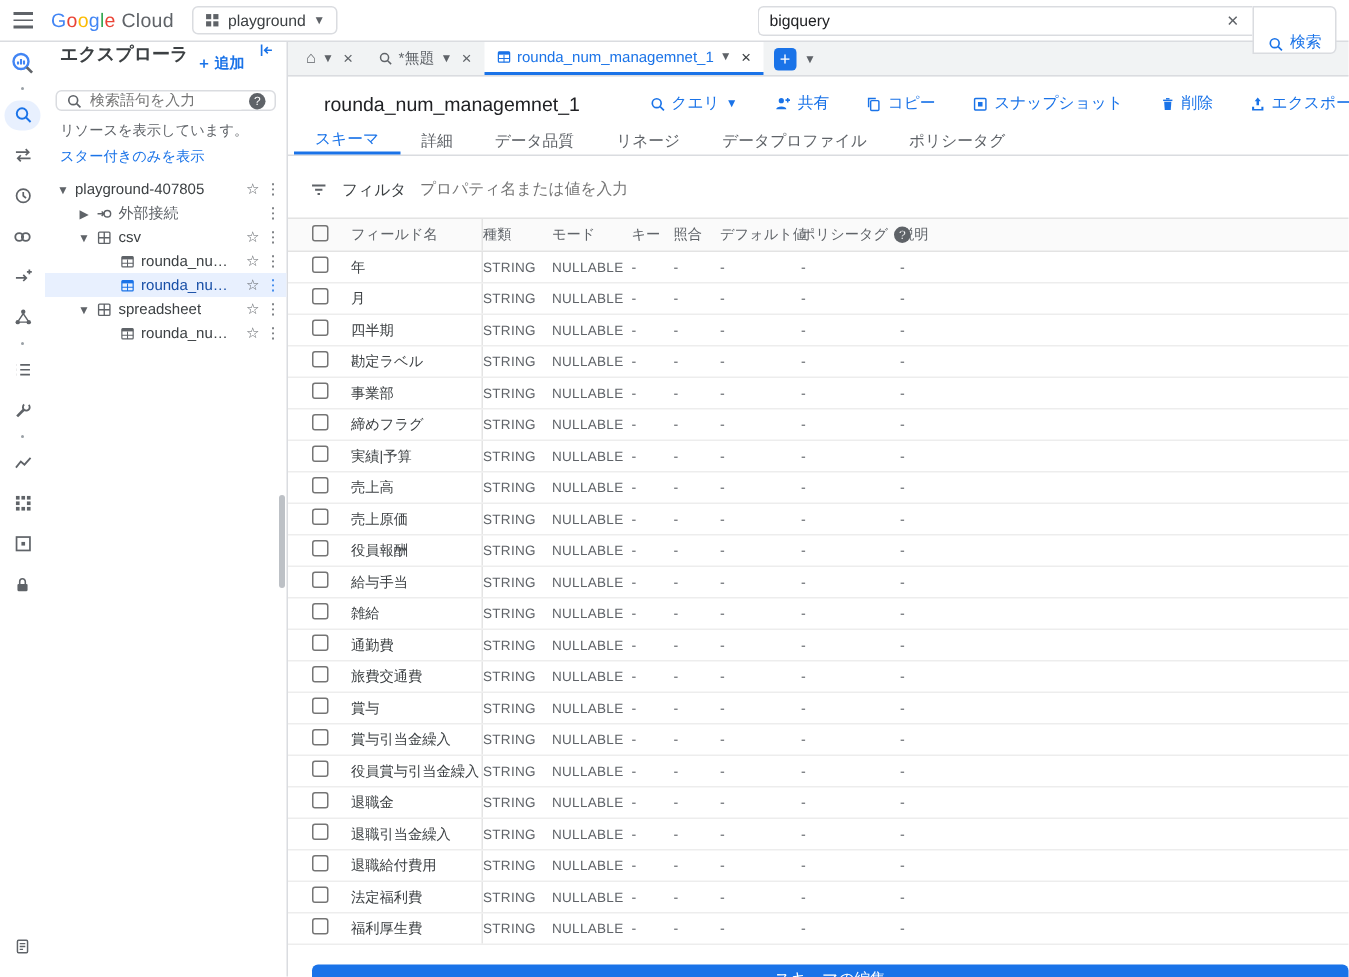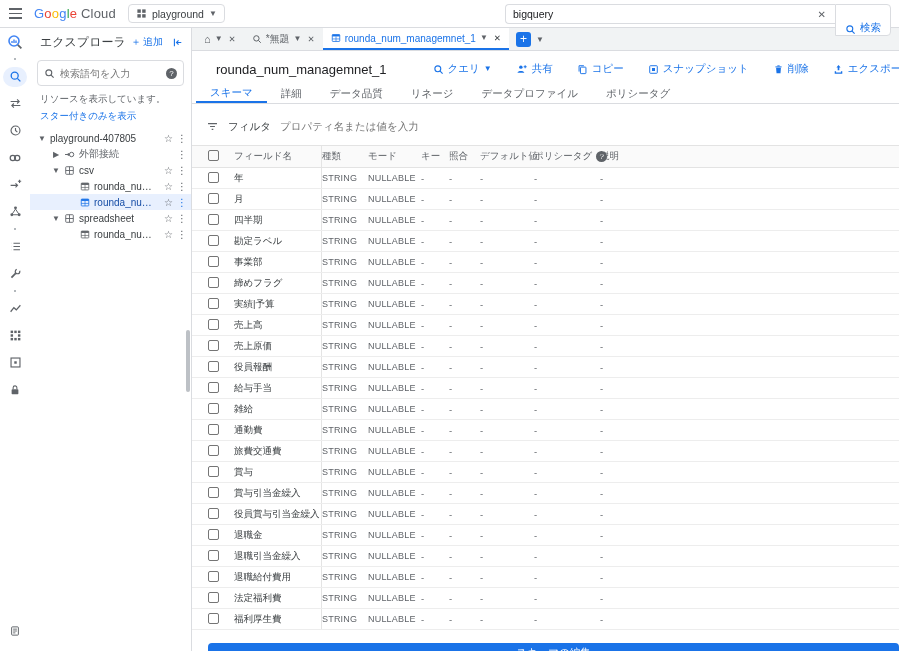--- a/index.html
+++ b/index.html
@@ -33,25 +33,25 @@
   .rail .dotsep { height:8px; display:flex; align-items:center; justify-content:center; }
   .rail .dotsep i { width:2.5px; height:2.5px; border-radius:50%; background:#9aa0a6; display:block; }
   .rail .ric { color:#5f6368; cursor:pointer; display:flex; align-items:center; justify-content:center;
     width:24px; height:20px; border-radius:10px; }
   .rail .ric.active { background:#e8f0fe; color:#1a73e8; }
   .rail .bottom { position:absolute; bottom:10px; }
 
   
   .sidebar { position:absolute; left:30px; top:28px; bottom:0; width:162px; background:#fff;
     border-right:1px solid #dadce0; font-size:10px; }
-  .sb-head { height:28px; display:flex; align-items:center; padding:0 8px 0 10px; }
+  .sb-head { height:28px; display:flex; padding:0 8px 0 10px;font-weight:bold; }
   .sb-title { font-size:12px; color:#3c4043; }
   .sb-add { margin-left:auto; color:#1a73e8; font-size:10px; display:flex; align-items:center; gap:2px; cursor:pointer; }
   .sb-collapse { margin-left:9px; color:#1a73e8; cursor:pointer; }
-  .sb-search { margin:4px 7px 0 7px; height:26px; border:1px solid #dadce0; border-radius:4px;
+  .sb-search { margin:4px 7px 0 7px; height:14px; border:1px solid #dadce0; border-radius:4px;
     display:flex; align-items:center; padding:0 6px; gap:5px; }
   .sb-search input { border:none; outline:none; flex:1; min-width:0; font-size:10px; font-family:inherit; }
   .help-dot { width:11px; height:11px; border-radius:50%; background:#5f6368; color:#fff; font-size:8px;
     display:flex; align-items:center; justify-content:center; flex:none; }
   .sb-caption { color:#5f6368; font-size:9.5px; margin:7px 0 0 10px; }
   .sb-link { color:#1a73e8; font-size:9.5px; margin:4px 0 7px 10px; cursor:pointer; }
   .trow-sb { height:16px; display:flex; align-items:center; gap:4px; padding-right:6px; cursor:pointer; white-space:nowrap; }
   .trow-sb .lbl { color:#3c4043; overflow:hidden; text-overflow:ellipsis; max-width:66px; }
   .trow-sb .lbl.muted { color:#5f6368; }
   .trow-sb .star { margin-left:auto; color:#5f6368; font-size:10px; }

